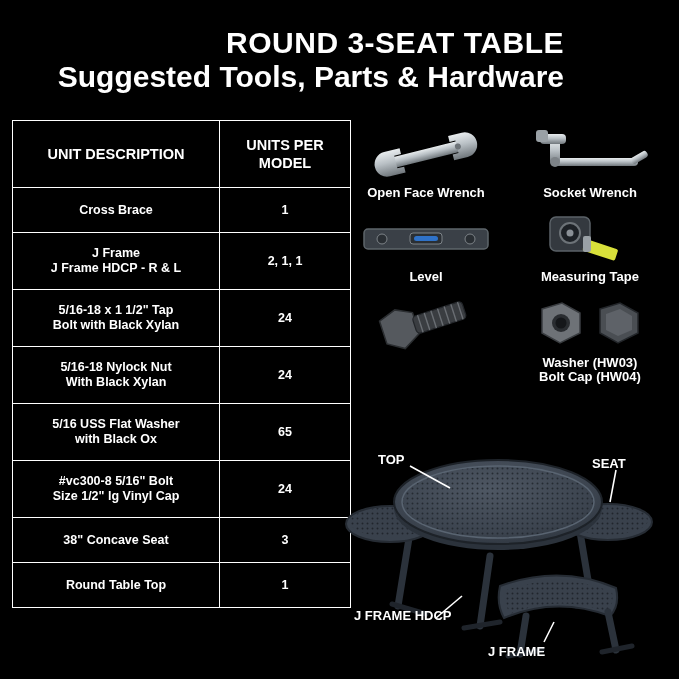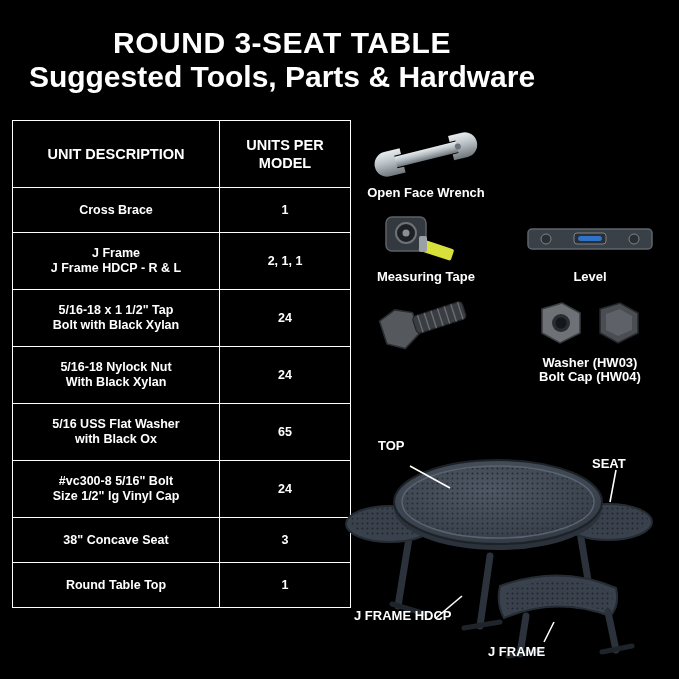--- a/index.html
+++ b/index.html
@@ -19,21 +19,21 @@
     width: 679px;
     height: 679px;
     background: #000000;
   }
   
   .title-block {
     position: absolute;
     top: 26px;
     left: 0;
     width: 564px;
-    text-align: center;
+    text-align: right;
   }
   .title {
     font-size: 30px;
     font-weight: bold;
     letter-spacing: 0.5px;
     line-height: 34px;
     margin: 0;
   }
   .subtitle {
     font-size: 30px;
@@ -116,21 +116,21 @@
     width: 336px;
     height: 240px;
   }
   .callout {
     position: absolute;
     font-size: 13px;
     font-weight: bold;
     color: #ffffff;
     white-space: nowrap;
   }
-  .co-top   { left: 38px;  top: 2px; text-align: right; }
+  .co-top   { left: 38px;  top: 16px; text-align: right; }
   .co-seat  { left: 252px; top: 20px; }
   .co-jfhdcp{ left: 14px;  top: 172px; }
   .co-jframe{ left: 148px; top: 208px; }
 
   svg { display: block; overflow: visible; }
 </style>
 </head>
 <body>
 
 <div class="page">
@@ -202,50 +202,65 @@
             <g transform="rotate(-14 66 26)">
               <rect x="26" y="20" width="80" height="11" rx="5" fill="url(#mtl)"></rect>
               <path d="M26 13 h16 v6 h-7 v13 h7 v6 H26 a12 12 0 0 1 0-25 z" fill="url(#mtl)"></path>
               <path d="M106 13 h-14 v6 h6 v13 h-6 v6 h14 a12 12 0 0 0 0-25 z" fill="url(#mtl)"></path>
               <circle cx="99" cy="25.5" r="3" fill="#6d7378"></circle>
             </g>
           </svg>
         </div>
         <div class="tool-label" style="white-space: pre-line;">Open Face Wrench</div>
       </div>
+      <div class="tool-cell">
+        <div class="tool-art">
+          <svg width="136" height="54" viewBox="0 0 136 54">
+            <g>
+              <rect x="30" y="30" width="86" height="8" rx="4" fill="url(#mtl)"></rect>
+              <rect x="108" y="26" width="18" height="7" rx="3" fill="url(#mtl)" transform="rotate(-30 117 29)"></rect>
+              <rect x="28" y="12" width="10" height="24" rx="4" fill="url(#mtl)"></rect>
+              <rect x="18" y="6" width="26" height="10" rx="4" fill="url(#mtl)"></rect>
+              <rect x="14" y="2" width="12" height="12" rx="3" fill="#9aa1a6"></rect>
+              <circle cx="33" cy="34" r="5" fill="#7d8388"></circle>
+            </g>
+          </svg>
+        </div>
+        <div class="tool-label" style="white-space: pre-line;">Socket Wrench</div>
+      </div>
     </div>
 
     <div class="tool-row r2">
+      <div class="tool-cell">
+        <div class="tool-art">
+          <svg width="140" height="40" viewBox="0 0 140 40">
+            <g>
+              <rect x="8" y="10" width="124" height="20" rx="4" fill="#3a4047" stroke="#5e656b" stroke-width="1.5"></rect>
+              <rect x="54" y="14" width="32" height="11" rx="3" fill="#2a2f34" stroke="#7d8388" stroke-width="1"></rect>
+              <rect x="58" y="17" width="24" height="5" rx="2.5" fill="#2f72c8"></rect>
+              <circle cx="26" cy="20" r="5" fill="#2a2f34" stroke="#7d8388" stroke-width="1"></circle>
+              <circle cx="114" cy="20" r="5" fill="#2a2f34" stroke="#7d8388" stroke-width="1"></circle>
+            </g>
+          </svg>
+        </div>
+        <div class="tool-label" style="white-space: pre-line;">Level</div>
+      </div>
       <div class="tool-cell">
         <div class="tool-art">
           <svg width="120" height="56" viewBox="0 0 120 56">
             <g>
               <rect x="20" y="6" width="40" height="34" rx="6" fill="#34393f" stroke="#5b6268" stroke-width="1.5"></rect>
               <circle cx="40" cy="22" r="10" fill="#1d2126" stroke="#6d7378" stroke-width="2"></circle>
               <circle cx="40" cy="22" r="3.5" fill="#8a9096"></circle>
               <rect x="56" y="28" width="34" height="12" rx="2" fill="#d8e03a" transform="rotate(18 56 28)"></rect>
               <rect x="53" y="25" width="8" height="16" rx="2" fill="#9aa1a6"></rect>
             </g>
           </svg>
         </div>
         <div class="tool-label" style="white-space: pre-line;">Measuring Tape</div>
-      </div>
-      <div class="tool-cell">
-        <div class="tool-art">
-          <svg width="140" height="40" viewBox="0 0 140 40">
-            <g>
-              <rect x="8" y="10" width="124" height="20" rx="4" fill="#3a4047" stroke="#5e656b" stroke-width="1.5"></rect>
-              <rect x="54" y="14" width="32" height="11" rx="3" fill="#2a2f34" stroke="#7d8388" stroke-width="1"></rect>
-              <rect x="58" y="17" width="24" height="5" rx="2.5" fill="#2f72c8"></rect>
-              <circle cx="26" cy="20" r="5" fill="#2a2f34" stroke="#7d8388" stroke-width="1"></circle>
-              <circle cx="114" cy="20" r="5" fill="#2a2f34" stroke="#7d8388" stroke-width="1"></circle>
-            </g>
-          </svg>
-        </div>
-        <div class="tool-label" style="white-space: pre-line;">Level</div>
       </div>
     </div>
 
     <div class="tool-row r3">
       <div class="tool-cell">
         <div class="tool-art">
           <svg width="130" height="56" viewBox="0 0 130 56">
             <g transform="rotate(-18 65 28)">
               <polygon points="22,10 40,4 56,12 56,34 38,44 22,34" fill="#55595e" stroke="#2b2e31" stroke-width="1.5"></polygon>
               <rect x="54" y="16" width="52" height="18" rx="4" fill="#3a3d41" stroke="#23262a" stroke-width="1.2"></rect>

